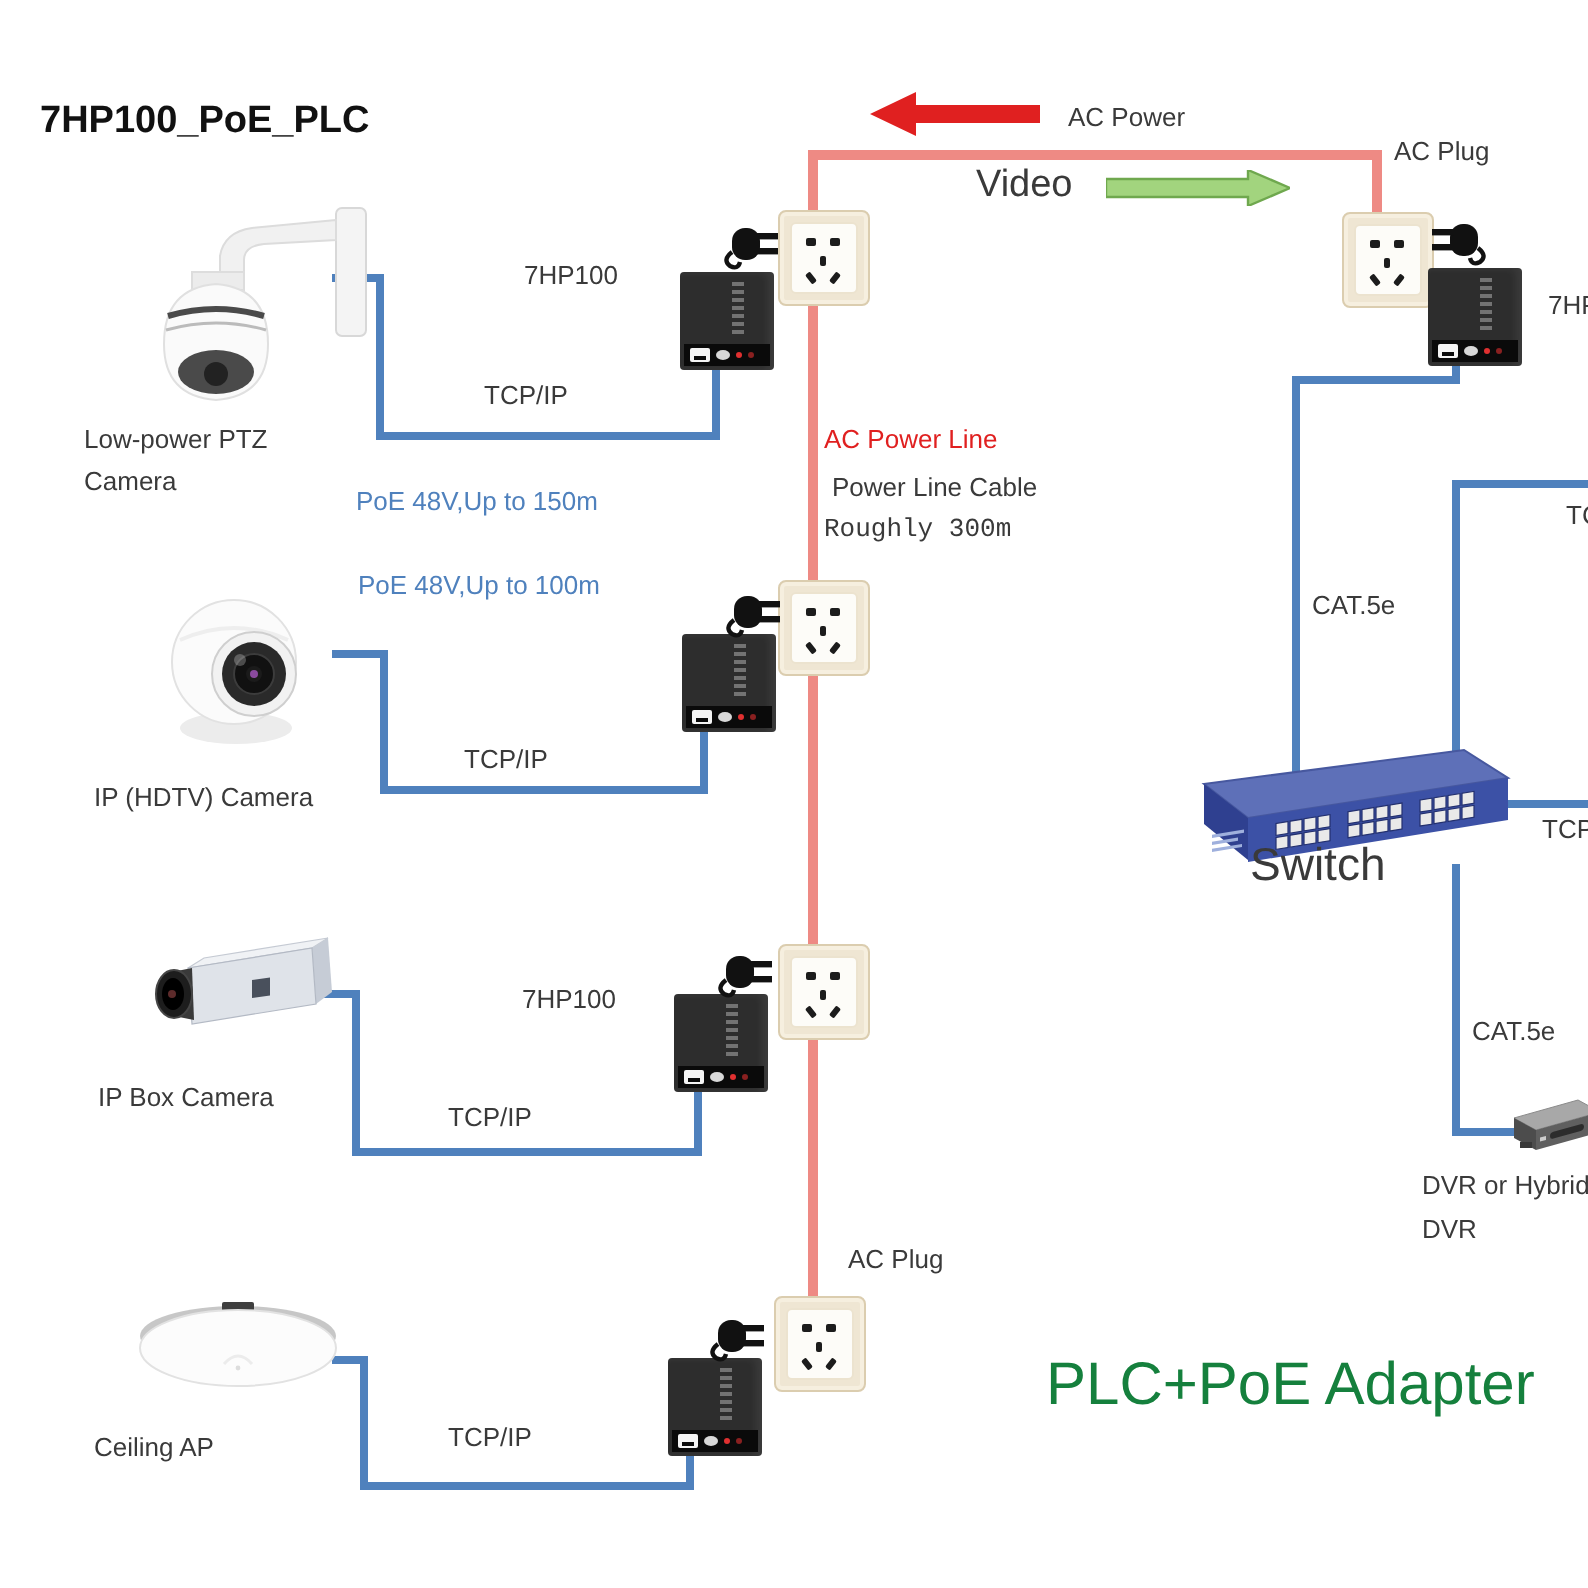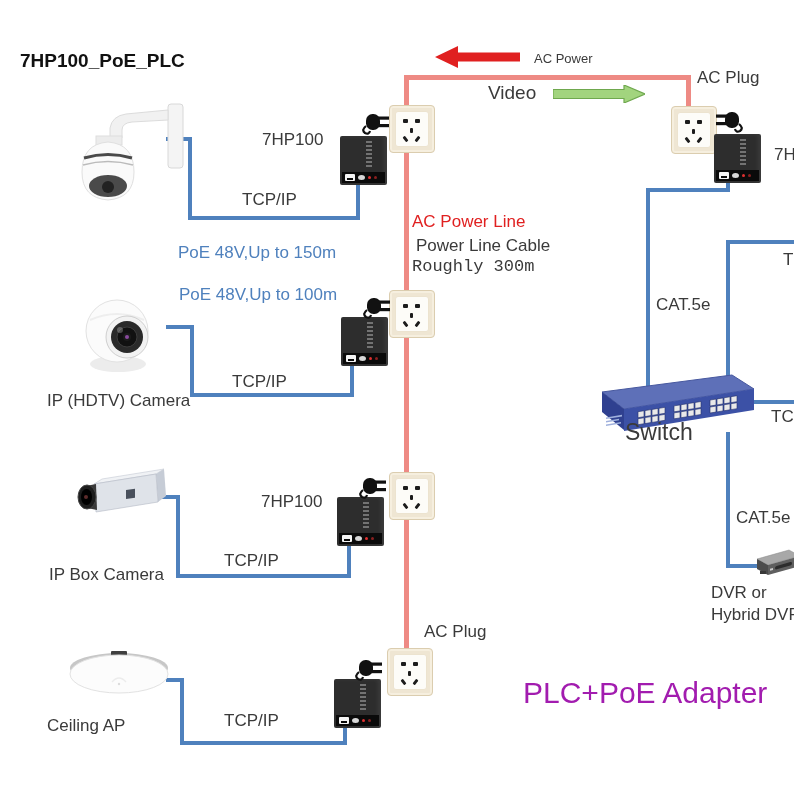--- a/index.html
+++ b/index.html
@@ -6,25 +6,25 @@
     --blue-line:#4f81bd; --blue-text:#4f81bd; --power-line-red:#ee8a84;
     --accent-red:#e02020; --green-arrow-fill:#a2d47e; --green-arrow-stroke:#6fa84e;
     --switch-blue:#3c51a6;
   }
   html,body{margin:0;padding:0;background:#fff;}
   #canvas{position:relative;width:794px;height:794px;background:#ffffff;overflow:hidden;
           font-family:"Liberation Sans","DejaVu Sans",sans-serif;color:#3a3a3a;}
   .abs{position:absolute;}
   .lineB{position:absolute;background:var(--blue-line);z-index:1;}
   .lineR{position:absolute;background:var(--power-line-red);z-index:1;}
-  .lbl{position:absolute;font-size:17px;color:#3a3a3a;white-space:nowrap;z-index:5;}
+  .lbl{position:absolute;font-size:13px;color:#3a3a3a;white-space:nowrap;z-index:5;}
   .blue-lbl{color:var(--blue-text);}
   .red-lbl{color:var(--accent-red);text-align:right;}
   .title{position:absolute;left:20px;top:50px;font-size:19px;font-weight:700;color:#111;z-index:5;}
-  .caption-big{position:absolute;left:523px;top:676px;font-size:30px;color:#a21caf;z-index:5;white-space:nowrap;}
+  .caption-big{position:absolute;left:523px;top:676px;font-size:30px;color:#15803d;z-index:5;white-space:nowrap;}
   .dev{position:absolute;z-index:3;}
   
   .outlet{position:absolute;width:44px;height:46px;background:#efe6d3;border:1px solid #dbcdaf;
           border-radius:4px;z-index:3;box-shadow:inset 0 0 0 2px #f6efdf;}
   .outlet-face{position:absolute;left:5px;top:5px;right:5px;bottom:5px;background:#fdfcf8;
           border-radius:3px;border:1px solid #ece3cf;}
   .hole{position:absolute;background:#1c1c1c;border-radius:1px;}
   .h-tl{left:7px;top:7px;width:5px;height:4px;}
   .h-tr{left:19px;top:7px;width:5px;height:4px;}
   .h-mc{left:14px;top:16px;width:3px;height:5px;}
@@ -311,27 +311,28 @@
 
   <div class="lbl" style="left:697px;top:68px;">AC Plug</div>
   <div class="lbl red-lbl" style="left:412px;top:212px;">AC Power Line</div>
   <div class="lbl" style="left:416px;top:236px;">Power Line Cable</div>
   <div class="lbl" style="left:412px;top:257px;font-family:Liberation Mono, monospace;">Roughly 300m</div>
   <div class="lbl" style="left:424px;top:622px;">AC Plug</div>
 
   <div class="lbl blue-lbl" style="left:178px;top:243px;">PoE 48V,Up to 150m</div>
   <div class="lbl blue-lbl" style="left:179px;top:285px;">PoE 48V,Up to 100m</div>
 
+  <div class="lbl" style="left:42px;top:209px;width:140px;white-space:normal;line-height:21px;">Low-power PTZ Camera</div>
   <div class="lbl" style="left:262px;top:130px;">7HP100</div>
   <div class="lbl" style="left:242px;top:190px;">TCP/IP</div>
 
   <div class="lbl" style="left:47px;top:391px;">IP (HDTV) Camera</div>
   <div class="lbl" style="left:232px;top:372px;">TCP/IP</div>
 
-  <div class="lbl" style="left:49px;top:541px;margin-top:24px;">IP Box Camera</div>
+  <div class="lbl" style="left:49px;top:541px;">IP Box Camera</div>
   <div class="lbl" style="left:261px;top:492px;">7HP100</div>
   <div class="lbl" style="left:224px;top:551px;">TCP/IP</div>
 
   <div class="lbl" style="left:47px;top:716px;">Ceiling AP</div>
   <div class="lbl" style="left:224px;top:711px;">TCP/IP</div>
 
   <div class="lbl" style="left:774px;top:145px;">7HP100</div>
   <div class="lbl" style="left:783px;top:250px;">TCP/IP</div>
   <div class="lbl" style="left:656px;top:295px;">CAT.5e</div>
   <div class="lbl" style="left:771px;top:407px;">TCP/IP</div>

